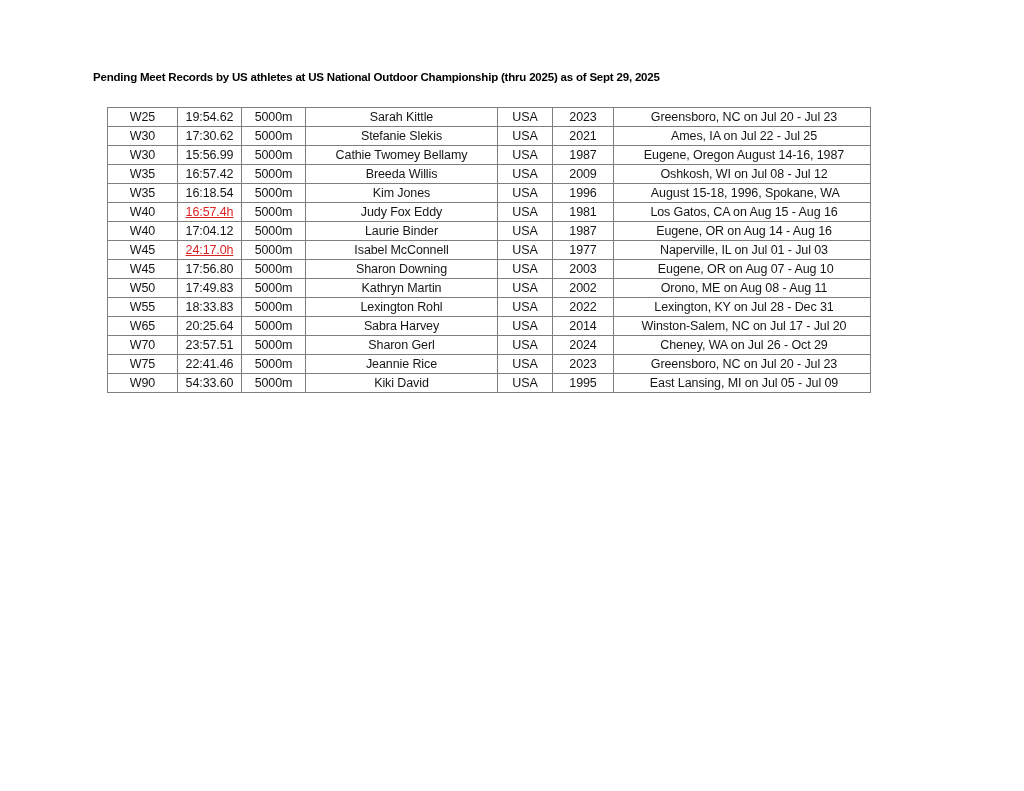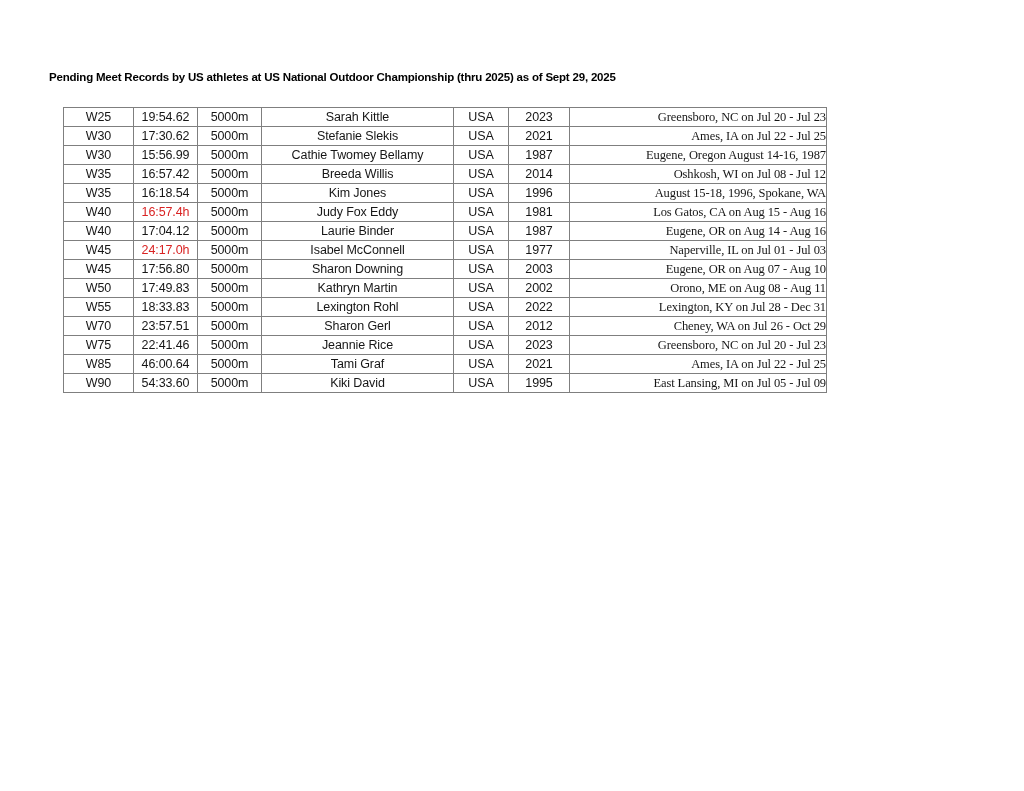--- a/index.html
+++ b/index.html
@@ -14,20 +14,21 @@
     height: 791px;
     background: #ffffff;
     font-family: "Liberation Sans", sans-serif;
     position: relative;
     overflow: hidden;
   }
   .page {
     position: absolute;
     inset: 0;
     background: #ffffff;
+    margin-left: 44px;
   }
   .title {
     position: absolute;
     left: 49px;
     top: 71px;
     font-size: 11.5px;
     font-weight: bold;
     letter-spacing: -0.2px;
     color: #000000;
     white-space: pre;
@@ -46,26 +47,26 @@
     line-height: 18px;
     padding: 0;
     font-size: 12.5px;
     letter-spacing: -0.1px;
     color: var(--text-color);
     text-align: center;
     white-space: pre;
     overflow: hidden;
   }
   table.records td.col-venue {
-    text-align: right;
+    text-align: center;
     padding-left: 4px;
-    font-family: Liberation Serif, serif;
   }
   table.records td.flagged {
     color: var(--flag-color);
+    text-decoration: underline;
   }
 </style>
 </head>
 <body>
 
 <div class="page">
   <div class="title">Pending Meet Records by US athletes at US National Outdoor Championship (thru 2025) as of Sept 29, 2025</div>
 
   <table class="records">
     <colgroup>
@@ -104,21 +105,21 @@
           <td class="col-country">USA</td>
           <td class="col-year">1987</td>
           <td class="col-venue">Eugene, Oregon August 14-16, 1987</td>
         </tr>
         <tr>
           <td class="col-age-group">W35</td>
           <td class="col-time">16:57.42</td>
           <td class="col-distance">5000m</td>
           <td class="col-athlete">Breeda Willis</td>
           <td class="col-country">USA</td>
-          <td class="col-year">2014</td>
+          <td class="col-year">2009</td>
           <td class="col-venue">Oshkosh, WI on Jul 08 - Jul 12</td>
         </tr>
         <tr>
           <td class="col-age-group">W35</td>
           <td class="col-time">16:18.54</td>
           <td class="col-distance">5000m</td>
           <td class="col-athlete">Kim Jones</td>
           <td class="col-country">USA</td>
           <td class="col-year">1996</td>
           <td class="col-venue"> August 15-18, 1996, Spokane, WA</td>
@@ -171,45 +172,45 @@
         <tr>
           <td class="col-age-group">W55</td>
           <td class="col-time">18:33.83</td>
           <td class="col-distance">5000m</td>
           <td class="col-athlete">Lexington Rohl</td>
           <td class="col-country">USA</td>
           <td class="col-year">2022</td>
           <td class="col-venue">Lexington, KY on Jul 28 - Dec 31</td>
         </tr>
         <tr>
+          <td class="col-age-group">W65</td>
+          <td class="col-time">20:25.64</td>
+          <td class="col-distance">5000m</td>
+          <td class="col-athlete">Sabra Harvey</td>
+          <td class="col-country">USA</td>
+          <td class="col-year">2014</td>
+          <td class="col-venue">Winston-Salem, NC on Jul 17 - Jul 20</td>
+        </tr>
+        <tr>
           <td class="col-age-group">W70</td>
           <td class="col-time">23:57.51</td>
           <td class="col-distance">5000m</td>
           <td class="col-athlete">Sharon Gerl</td>
           <td class="col-country">USA</td>
-          <td class="col-year">2012</td>
+          <td class="col-year">2024</td>
           <td class="col-venue">Cheney, WA on Jul 26 - Oct 29</td>
         </tr>
         <tr>
           <td class="col-age-group">W75</td>
           <td class="col-time">22:41.46</td>
           <td class="col-distance">5000m</td>
           <td class="col-athlete">Jeannie Rice</td>
           <td class="col-country">USA</td>
           <td class="col-year">2023</td>
           <td class="col-venue">Greensboro, NC on Jul 20 - Jul 23</td>
-        </tr>
-        <tr>
-          <td class="col-age-group">W85</td>
-          <td class="col-time">46:00.64</td>
-          <td class="col-distance">5000m</td>
-          <td class="col-athlete">Tami Graf</td>
-          <td class="col-country">USA</td>
-          <td class="col-year">2021</td>
-          <td class="col-venue">Ames, IA on Jul 22 - Jul 25</td>
         </tr>
         <tr>
           <td class="col-age-group">W90</td>
           <td class="col-time">54:33.60</td>
           <td class="col-distance">5000m</td>
           <td class="col-athlete">Kiki David</td>
           <td class="col-country">USA</td>
           <td class="col-year">1995</td>
           <td class="col-venue">East Lansing, MI on Jul 05 - Jul 09</td>
         </tr>

